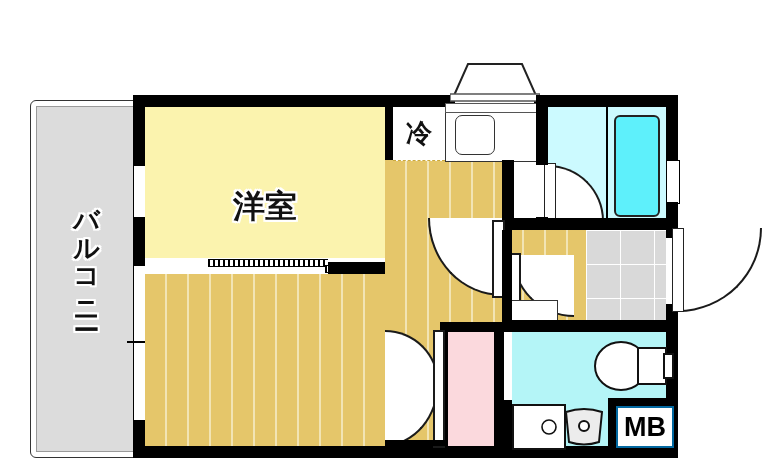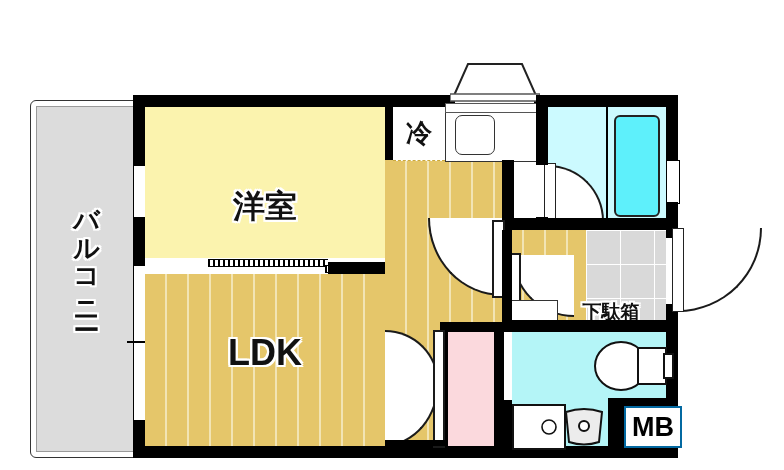--- a/index.html
+++ b/index.html
@@ -68,21 +68,20 @@
   }
   .boxlabel {
     background: #ffffff;
     border: 6px solid #0369a1;
     color: #000000;
     font-weight: 700;
     display: flex;
     align-items: center;
     justify-content: center;
     line-height: 1;
-    margin-left: 8px;
   }
 
   
   .arc {
     border: 2px solid #1a1a1a;
     background: #ffffff;
   }
   .arc-tr { border-radius: 0 100% 0 0; }
   .arc-bl { border-radius: 0 0 0 100%; }
   .arc-br { border-radius: 0 0 100% 0; }
@@ -134,21 +133,20 @@
 
   <div class="abs wall" style="left:385px; top:95px; width:10px; height:175px;"></div>
 
   <div class="abs white" style="left:145px; top:258px; width:240px; height:16px;"></div>
   <div class="abs slider" style="left:208px; top:259px; width:120px; height:6px;"></div>
   <div class="abs slider" style="left:325px; top:265px; width:120px; height:6px;"></div>
   <div class="abs wall" style="left:328px; top:262px; width:66px; height:12px;"></div>
 
   <div class="abs planks" style="left:145px; top:274px; width:240px; height:172px;"></div>
   <div class="abs planks" style="left:385px; top:160px; width:117px; height:286px;"></div>
-  <div class="abs label" style="left:190px; top:335px; width:150px; font-size:36px;">LDK</div>
 
   <div class="abs fill-white" style="left:393px; top:107px; width:52px; height:53px; border-bottom:1px dashed #caa93d;"></div>
   <div class="abs label label-jp" style="left:393px; top:120px; width:52px; font-size:26px;">冷</div>
 
   <div class="abs fill-white" style="left:445px; top:110px; width:90px; height:50px; border:1px solid #333;"></div>
   <div class="abs outline-thin" style="left:455px; top:115px; width:38px; height:38px; border-radius:7px;"></div>
   <div class="abs fill-white" style="left:445px; top:103px; width:90px; height:8px; border:1px solid #555;"></div>
 
   <svg class="abs" style="left:450px; top:60px;" width="90" height="42" viewBox="0 0 90 42">
     <polygon points="2,40 18,4 72,4 88,40" fill="#ffffff" stroke="#222" stroke-width="2"></polygon>
@@ -168,21 +166,20 @@
 
   <div class="abs planks" style="left:502px; top:230px; width:104px; height:90px;"></div>
 
   <div class="abs arc arc-bl" style="left:428px; top:218px; width:72px; height:76px; border-right:none; border-top:none;"></div>
   <div class="abs doorleaf" style="left:492px; top:220px; width:9px; height:74px;"></div>
 
   <div class="abs arc arc-bl" style="left:512px; top:255px; width:60px; height:60px; border-right:none; border-top:none;"></div>
   <div class="abs doorleaf" style="left:508px; top:253px; width:9px; height:62px;"></div>
 
   <div class="abs tiles" style="left:586px; top:230px; width:80px; height:90px;"></div>
-  <div class="abs label label-jp" style="left:556px; top:302px; width:110px; font-size:19px;">下駄箱</div>
   <div class="abs fill-white" style="left:506px; top:300px; width:50px; height:20px; border:1px solid #333;"></div>
 
   <div class="abs arc arc-br" style="left:678px; top:228px; width:82px; height:82px; border-left:none; border-top:none;"></div>
   <div class="abs fill-white" style="left:672px; top:228px; width:10px; height:82px; border:1px solid #222;"></div>
 
   <div class="abs wall" style="left:502px; top:320px; width:176px; height:12px;"></div>
   <div class="abs wall" style="left:502px; top:230px; width:10px; height:90px;"></div>
 
   <div class="abs fill-cl" style="left:448px; top:332px; width:48px; height:114px;"></div>
   <div class="abs wall" style="left:440px; top:322px; width:64px; height:10px;"></div>

